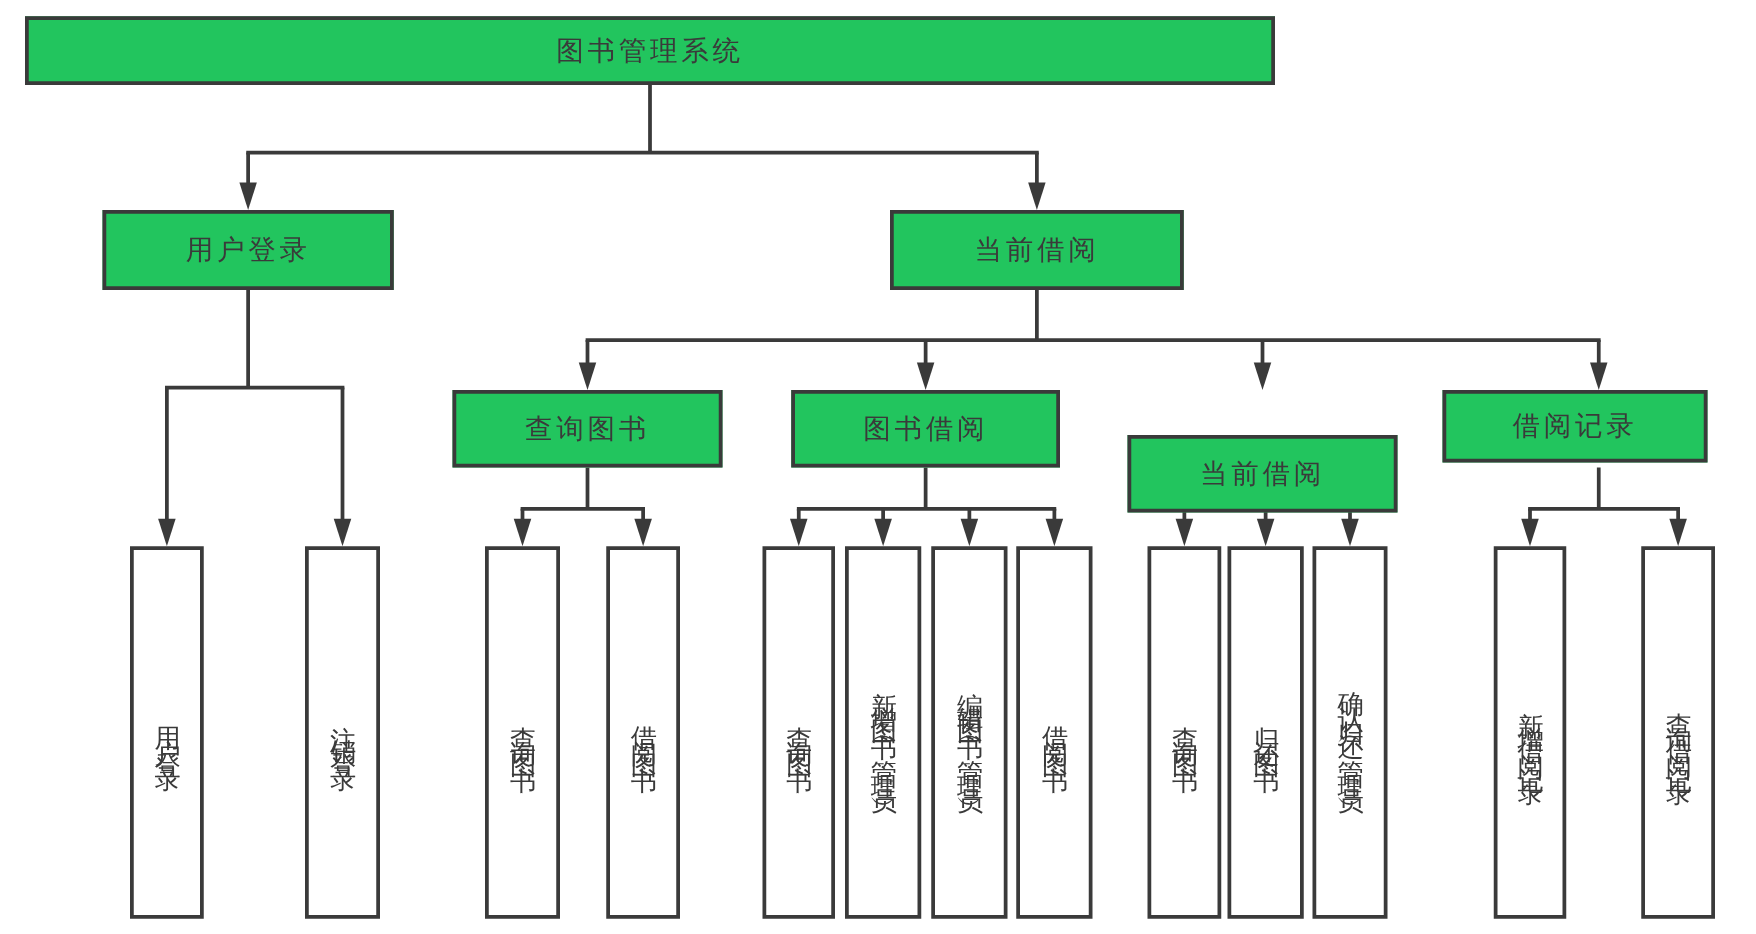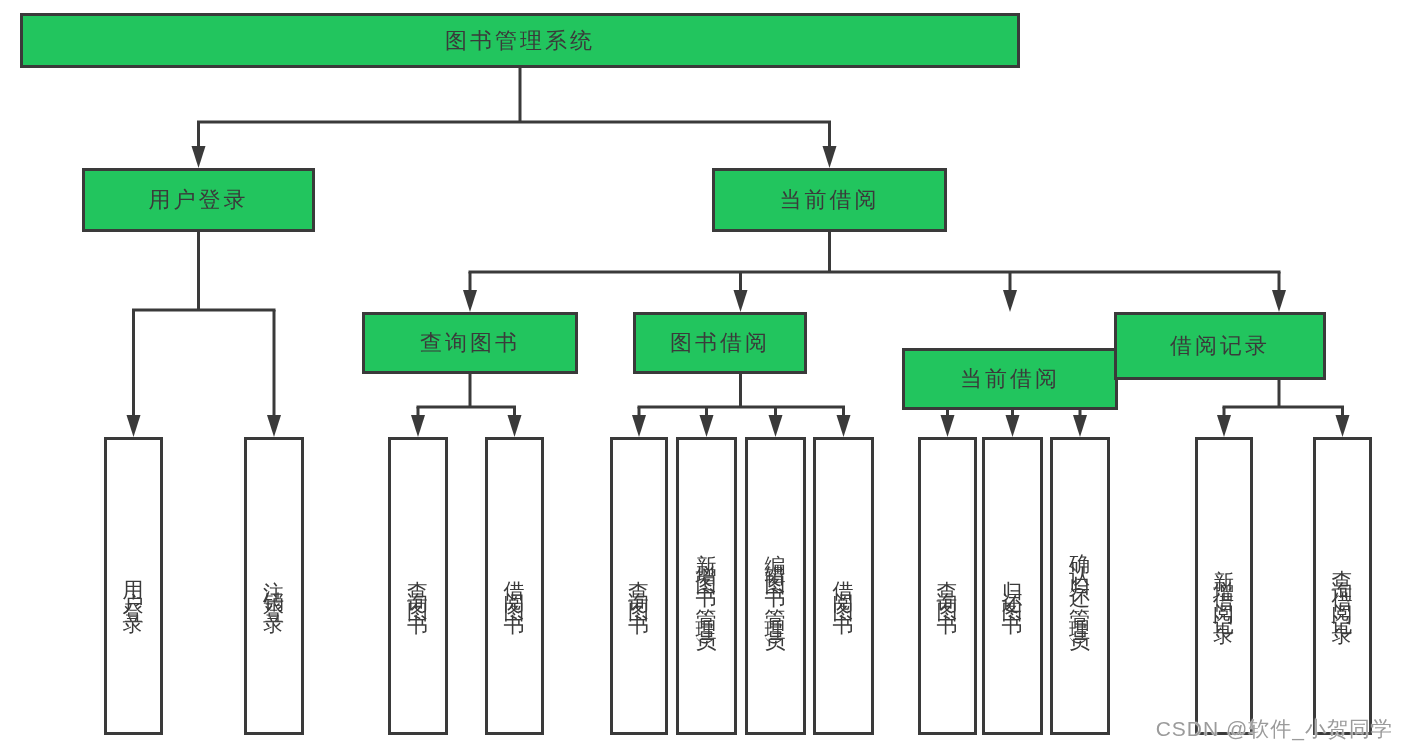--- a/index.html
+++ b/index.html
@@ -135,23 +135,23 @@
       <polygon points="1335.5,415 1349.5,415 1342.5,437" fill="#3a3a3a" stroke="none"></polygon>
     </g>
   </svg>
 
   <div class="node" style="left:20px; top:13px; width:1000px; height:55px;">图书管理系统</div>
 
   <div class="node" style="left:82px; top:168px; width:233px; height:64px;">用户登录</div>
   <div class="node" style="left:712px; top:168px; width:235px; height:64px;">当前借阅</div>
 
   <div class="node" style="left:362px; top:312px; width:216px; height:62px;">查询图书</div>
-  <div class="node" style="left:633px; top:312px; width:174px; height:62px;">图书借阅</div>
+  <div class="node" style="left:633px; top:312px; width:215px; height:62px;">图书借阅</div>
   <div class="node" style="left:902px; top:312px; width:216px; height:62px;margin-top:36px;">当前借阅</div>
-  <div class="node" style="left:1114px; top:312px; width:212px; height:68px;">借阅记录</div>
+  <div class="node" style="left:1154px; top:312px; width:212px; height:58px;">借阅记录</div>
 
   <div class="leaf" style="left:104px; top:437px; width:59px; height:298px;">
     <span>用户登录</span>
   </div>
   <div class="leaf" style="left:244px; top:437px; width:60px; height:298px;">
     <span>注销登录</span>
   </div>
 
   <div class="leaf" style="left:388px; top:437px; width:60px; height:298px;">
     <span>查询图书</span>
@@ -183,15 +183,14 @@
     <span>确认归还（管理员）</span>
   </div>
 
   <div class="leaf" style="left:1195px; top:437px; width:58px; height:298px;">
     <span>新增借阅记录</span>
   </div>
   <div class="leaf" style="left:1313px; top:437px; width:59px; height:298px;">
     <span>查询借阅记录</span>
   </div>
 
-  <div class="watermark">CSDN @软件_小贺同学</div>
 
 </div>
 
 </body></html>

